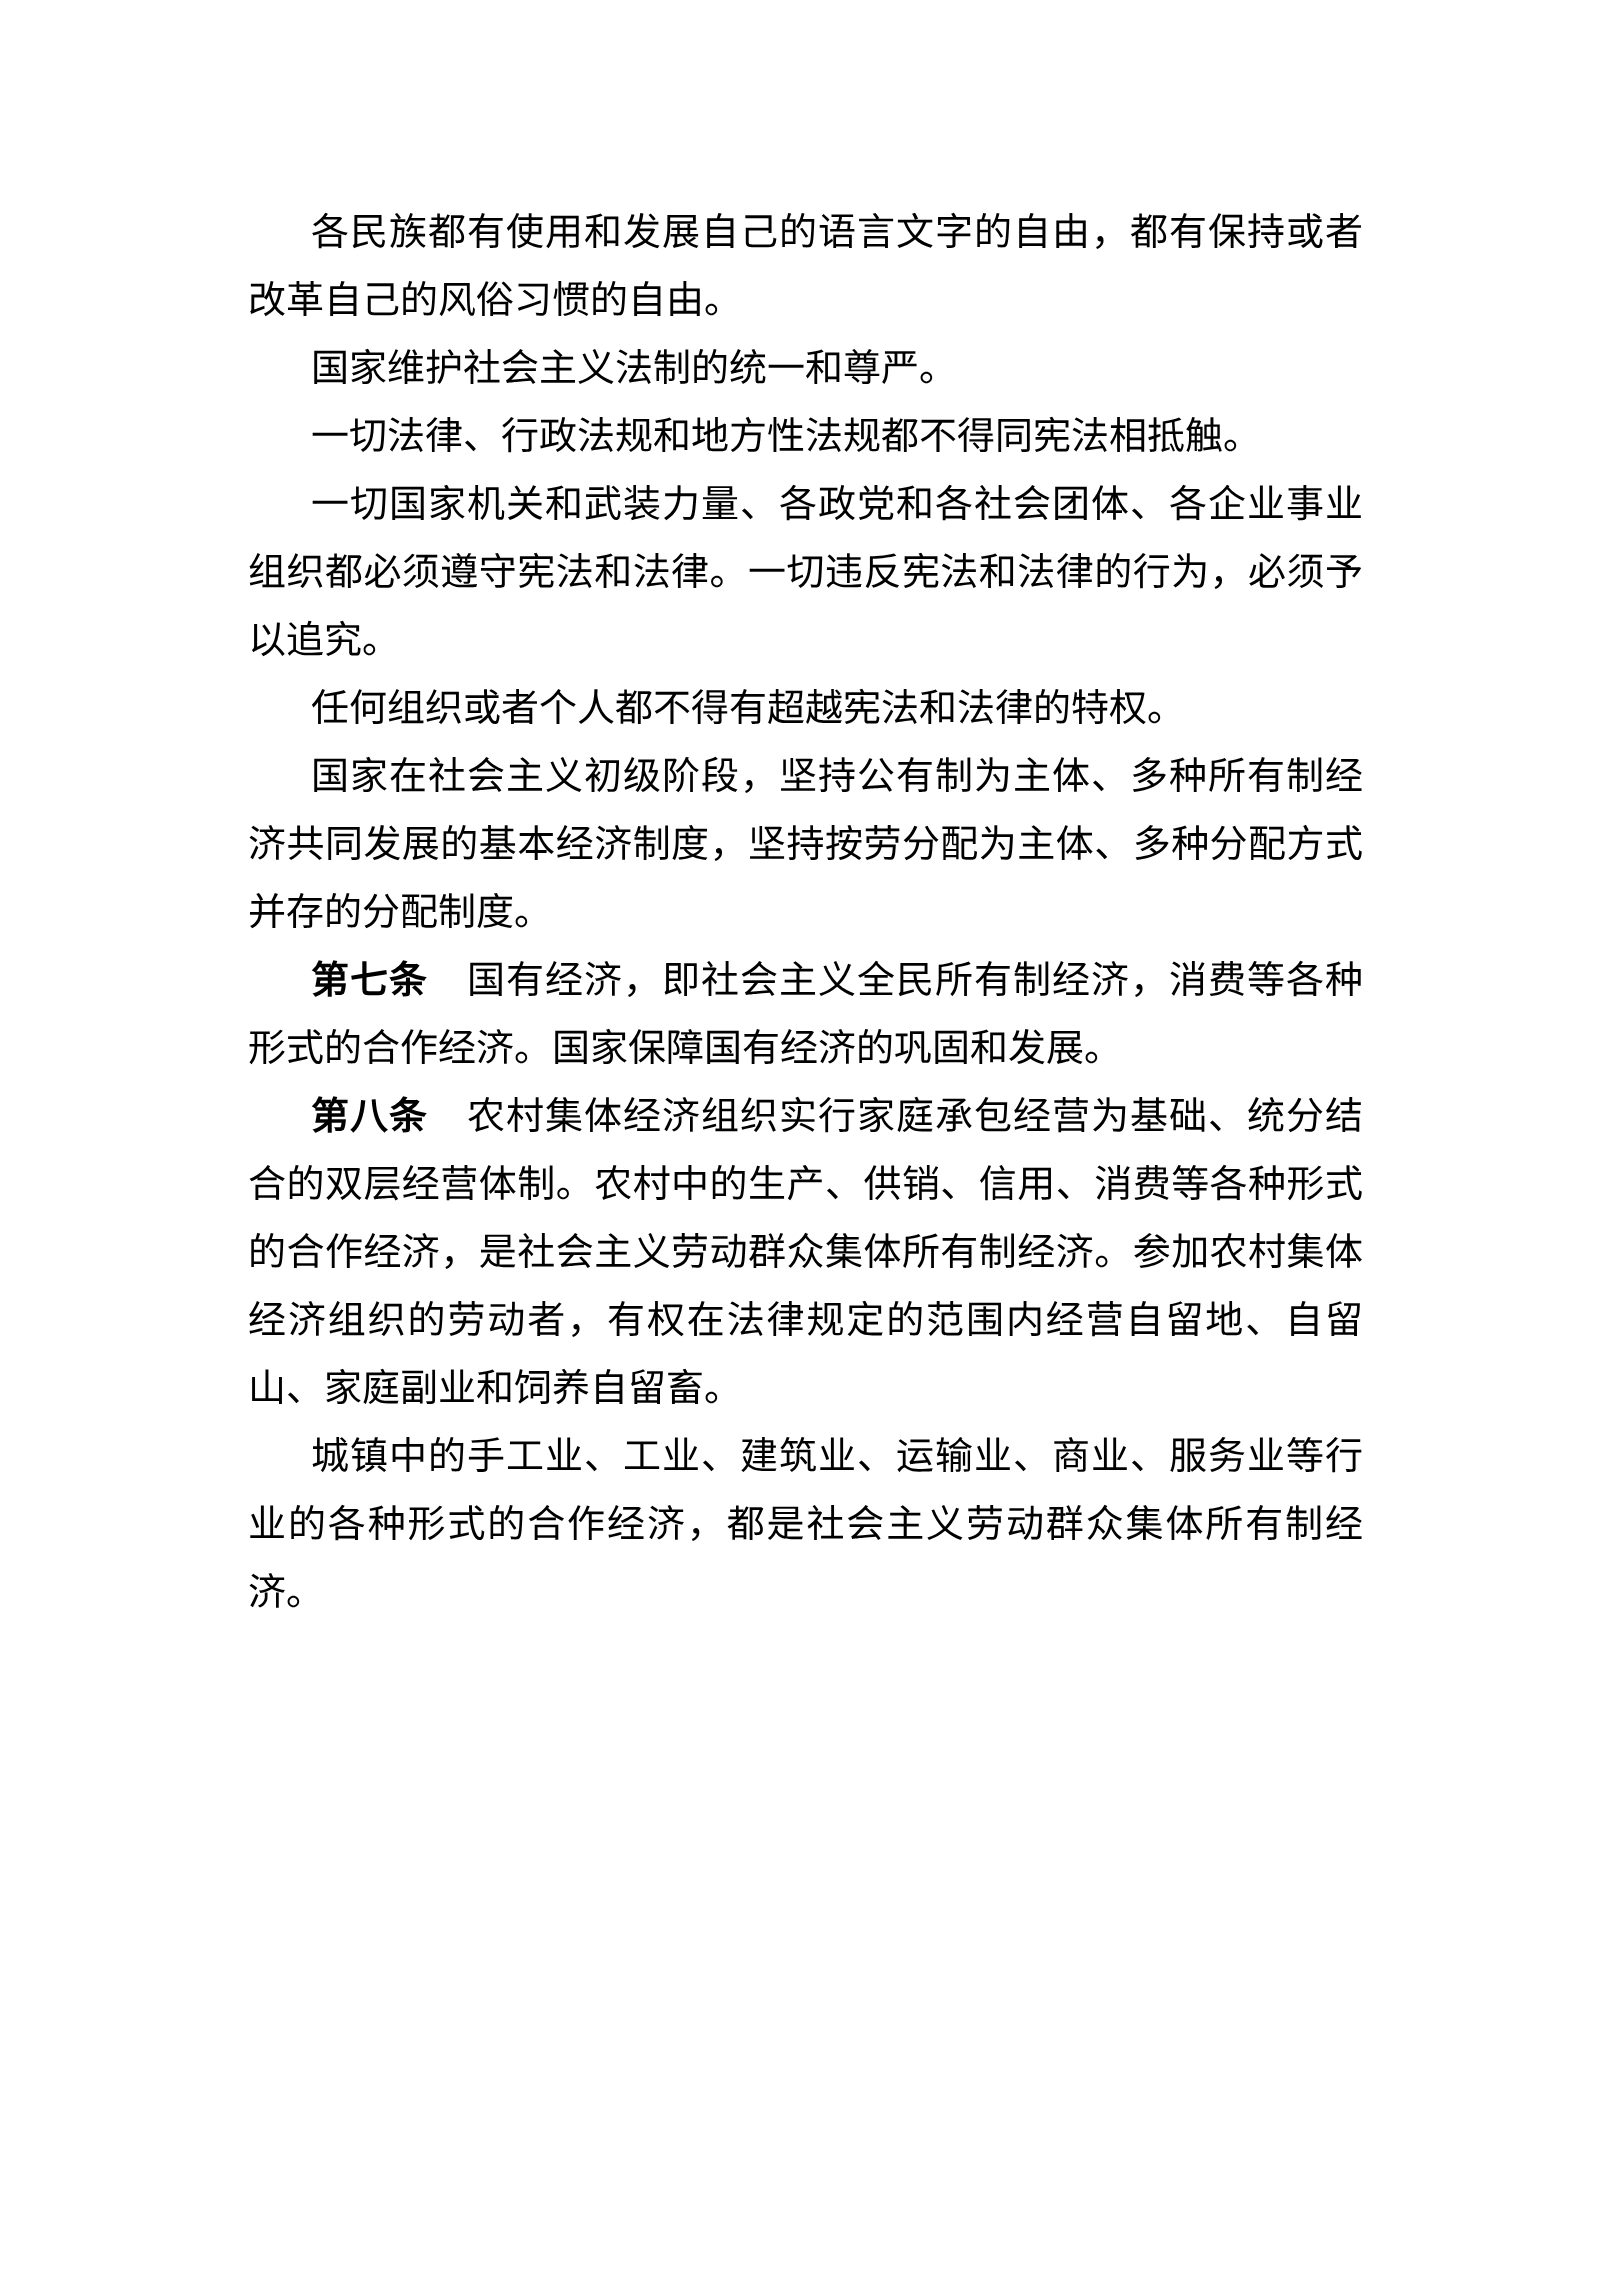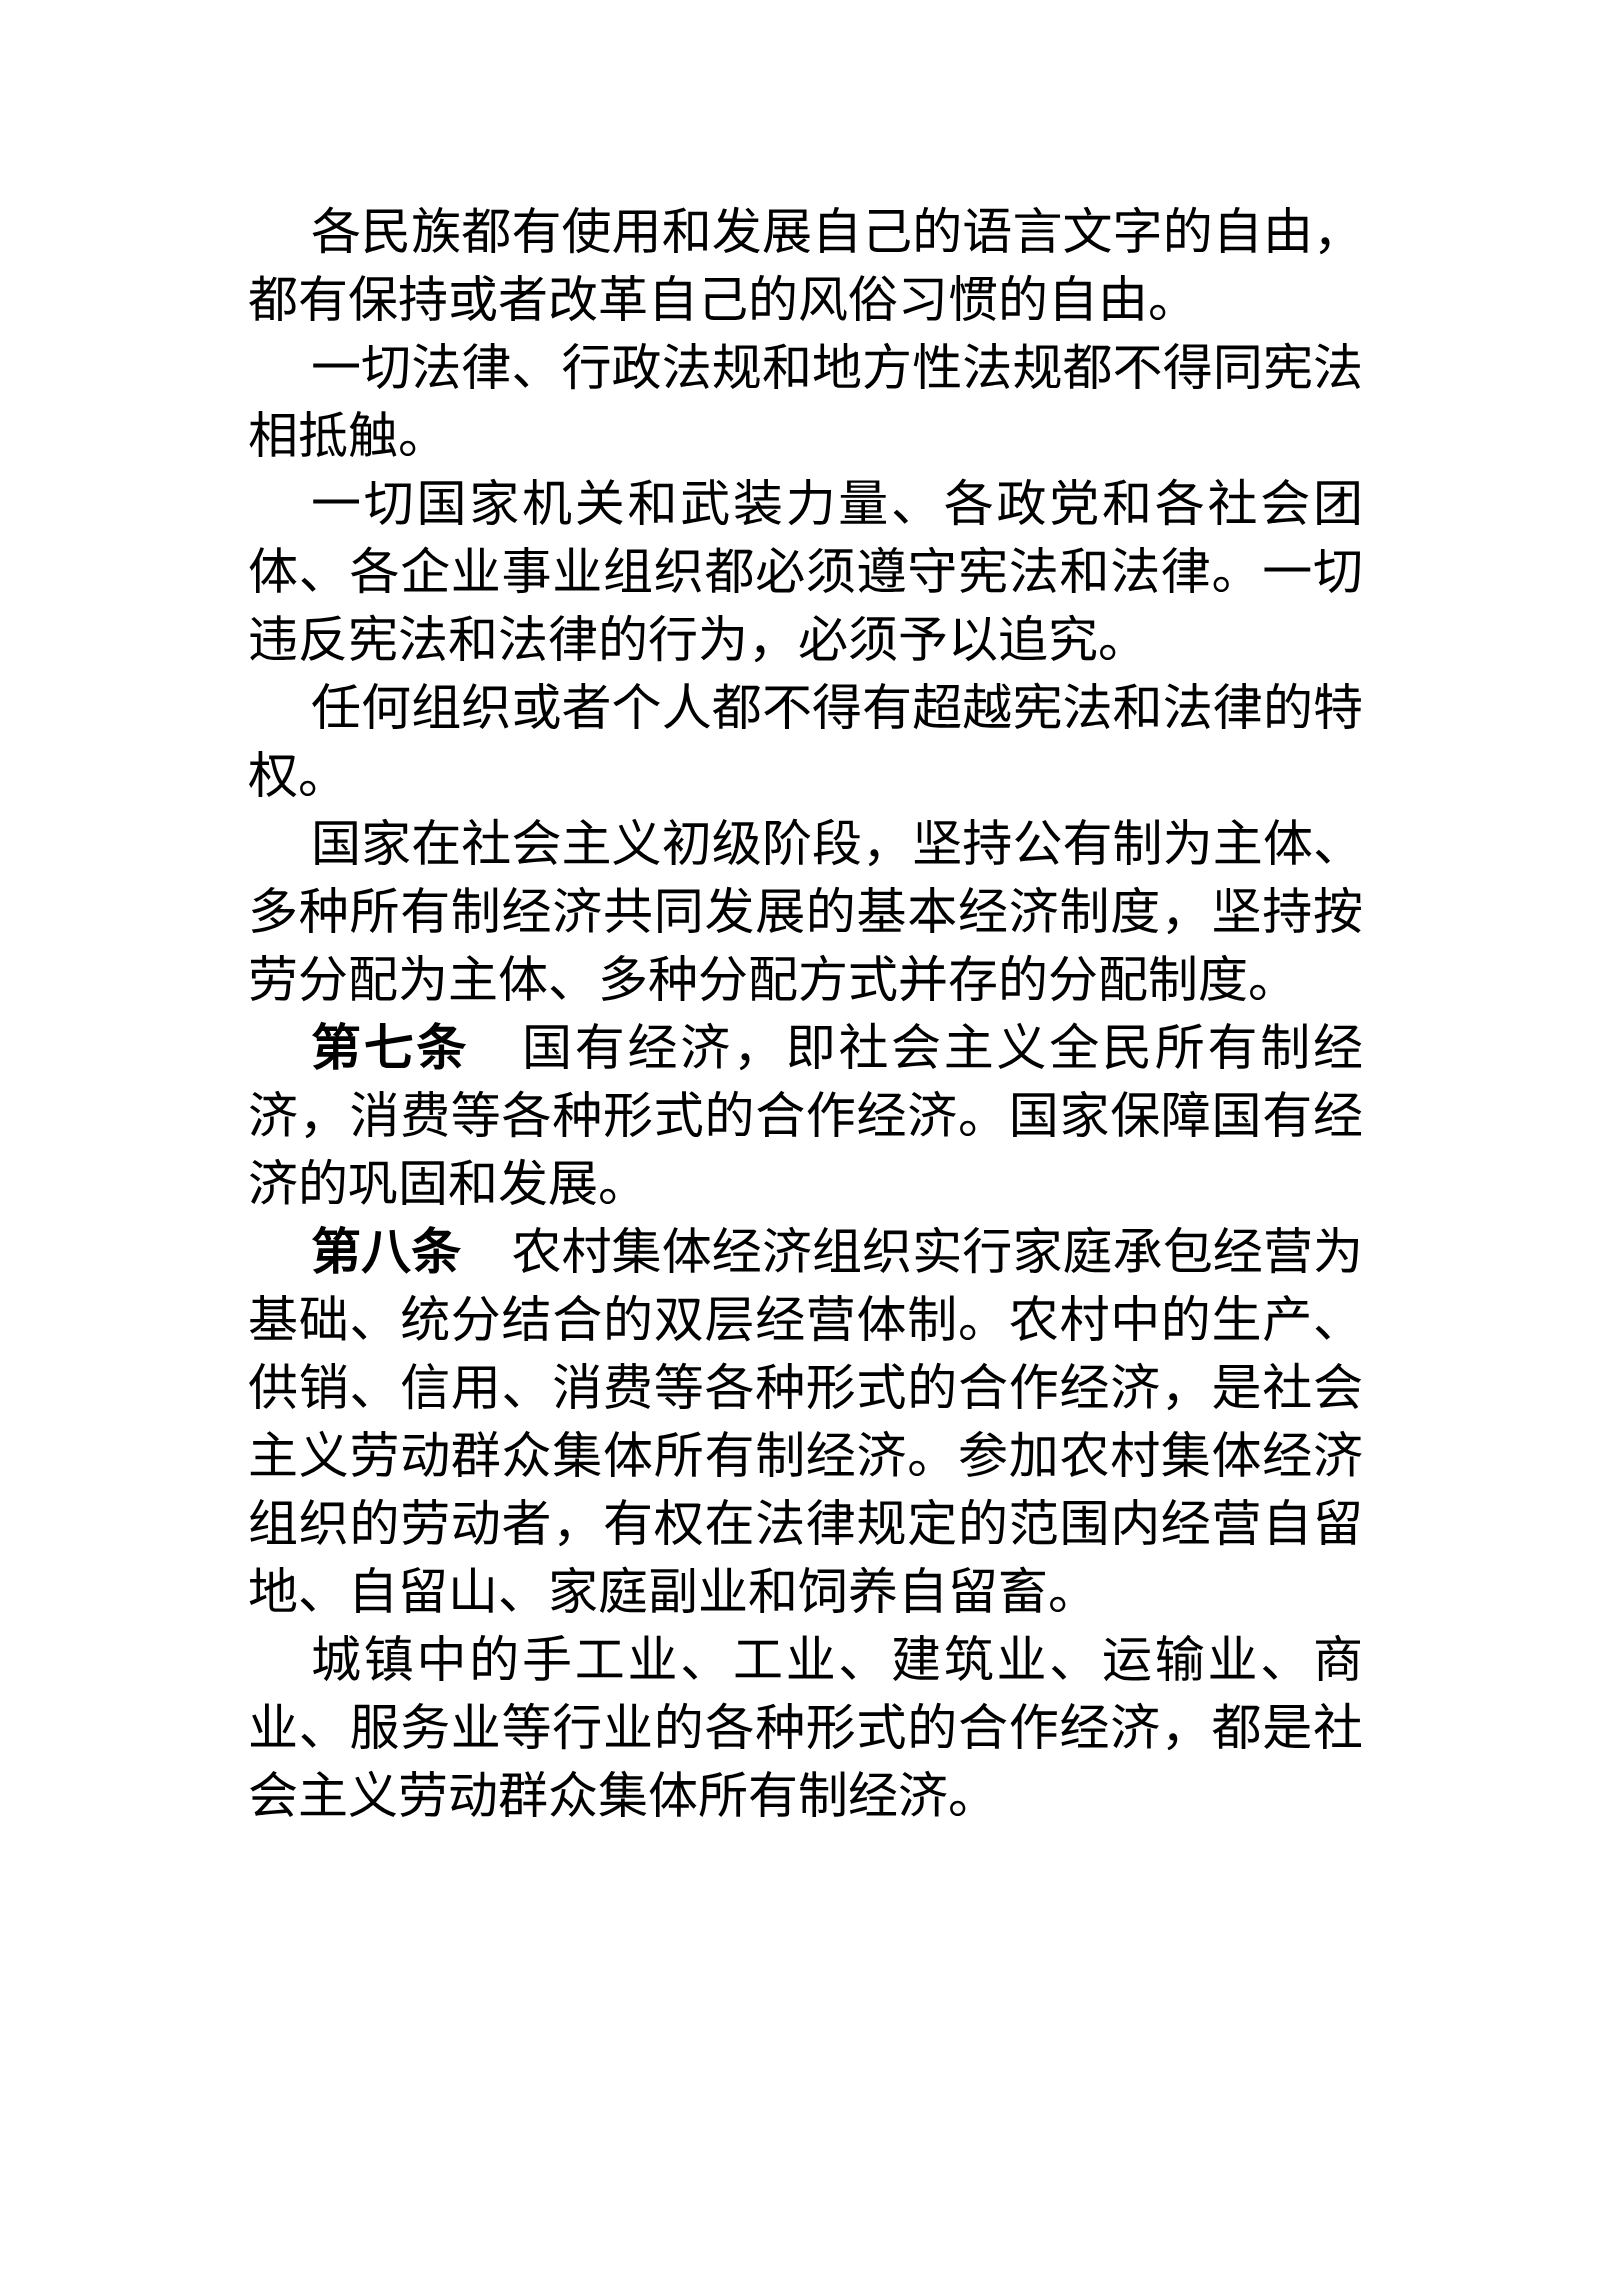--- a/index.html
+++ b/index.html
@@ -15,21 +15,21 @@
     background: #ffffff;
     overflow: hidden;
   }
   .text-column {
     position: absolute;
     left: 248px;
     top: 198px;
     width: 1115px;
     color: #000000;
     font-family: Liberation Sans, sans-serif;
-    font-size: 50px;
+    font-size: 38px;
     line-height: 68px;
     text-align: justify;
     line-break: strict;
   }
   .para {
     margin: 0;
     padding: 0;
     text-indent: 63px;
   }
   .run {
@@ -38,20 +38,21 @@
   .run.bold {
     font-weight: bold;
   }
 </style>
 </head>
 <body>
 
 <div class="page">
   <div class="text-column" id="text-column" style="background: rgb(255, 255, 255); color: rgb(0, 0, 0);">
       <p class="para"><span class="run">各民族都有使用和发展自己的语言文字的自由，都有保持或者改革自己的风俗习惯的自由。</span></p>
+      <p class="para"><span class="run">国家维护社会主义法制的统一和尊严。</span></p>
       <p class="para"><span class="run">一切法律、行政法规和地方性法规都不得同宪法相抵触。</span></p>
       <p class="para"><span class="run">一切国家机关和武装力量、各政党和各社会团体、各企业事业组织都必须遵守宪法和法律。一切违反宪法和法律的行为，必须予以追究。</span></p>
       <p class="para"><span class="run">任何组织或者个人都不得有超越宪法和法律的特权。</span></p>
       <p class="para"><span class="run">国家在社会主义初级阶段，坚持公有制为主体、多种所有制经济共同发展的基本经济制度，坚持按劳分配为主体、多种分配方式并存的分配制度。</span></p>
       <p class="para"><span class="run bold">第七条</span><span class="run">　国有经济，即社会主义全民所有制经济，消费等各种形式的合作经济。国家保障国有经济的巩固和发展。</span></p>
       <p class="para"><span class="run bold">第八条</span><span class="run">　农村集体经济组织实行家庭承包经营为基础、统分结合的双层经营体制。农村中的生产、供销、信用、消费等各种形式的合作经济，是社会主义劳动群众集体所有制经济。参加农村集体经济组织的劳动者，有权在法律规定的范围内经营自留地、自留山、家庭副业和饲养自留畜。</span></p>
       <p class="para"><span class="run">城镇中的手工业、工业、建筑业、运输业、商业、服务业等行业的各种形式的合作经济，都是社会主义劳动群众集体所有制经济。</span></p>
     </div>
 </div>
 

